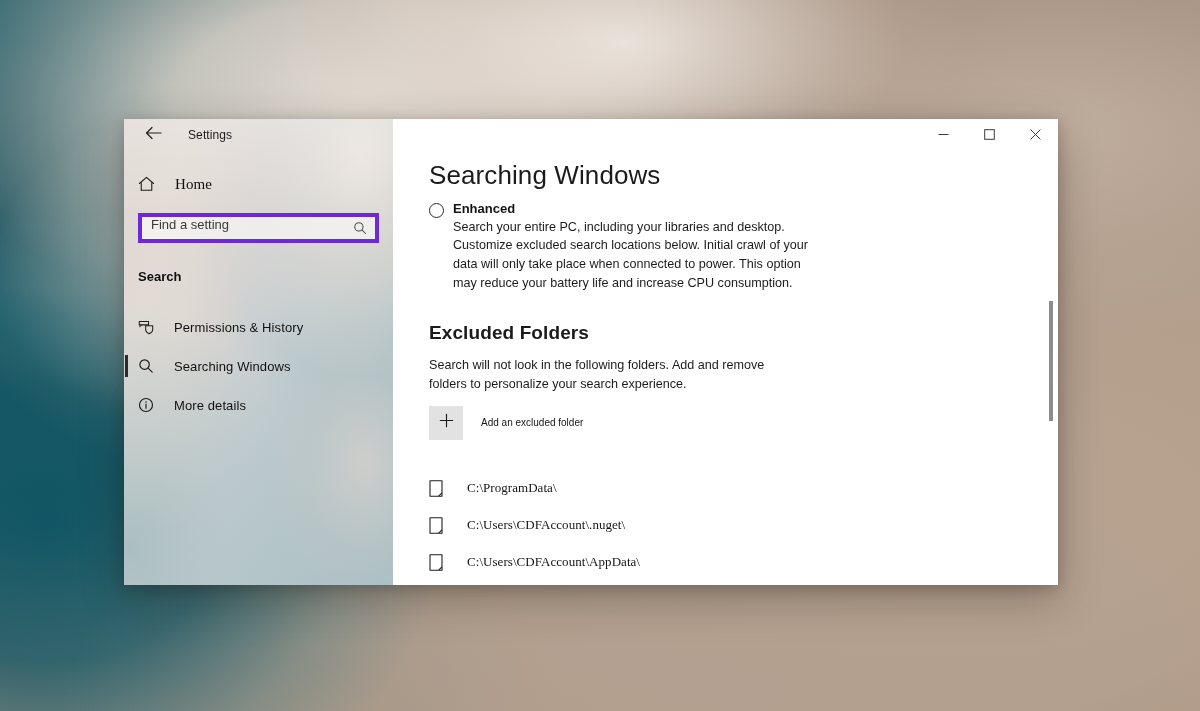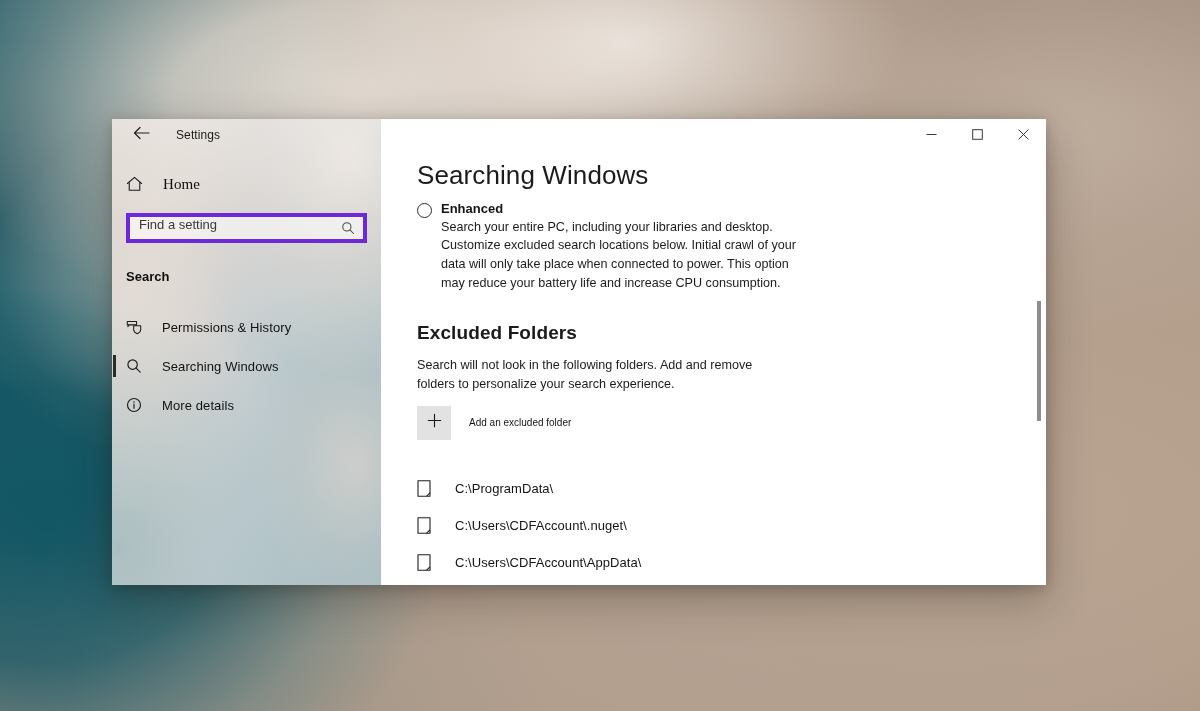--- a/index.html
+++ b/index.html
@@ -63,21 +63,21 @@
       radial-gradient(44% 36% at 12% 96%, rgba(90,122,126,0.28) 0%, rgba(90,122,126,0) 78%);
   }
   .wp-vig {
     background:
       radial-gradient(120% 110% at 50% 46%, rgba(0,0,0,0) 58%, rgba(60,46,36,0.13) 100%);
   }
 
   
   #settings-window {
     position: absolute;
-    left: 112px;
+    left: 124px;
     top: 119px;
     width: 934px;
     height: 466px;
     display: flex;
     box-shadow: 0 14px 40px rgba(30,22,16,0.30), 0 3px 12px rgba(30,22,16,0.22);
     overflow: hidden;
   }
 
   
   #nav-pane {
@@ -317,20 +317,21 @@
     width: 22px;
     display: flex;
     align-items: center;
     color: #1f1f1f;
   }
   .folder-path {
     font-size: 13px;
     color: #141414;
     margin-left: 16px;
     letter-spacing: 0.05px;
+    font-family: Liberation Serif, serif;
   }
 
   .scrollbar-track {
     position: absolute;
     right: 3px;
     top: 56px;
     width: 8px;
     bottom: 0;
   }
   .scrollbar-thumb {

